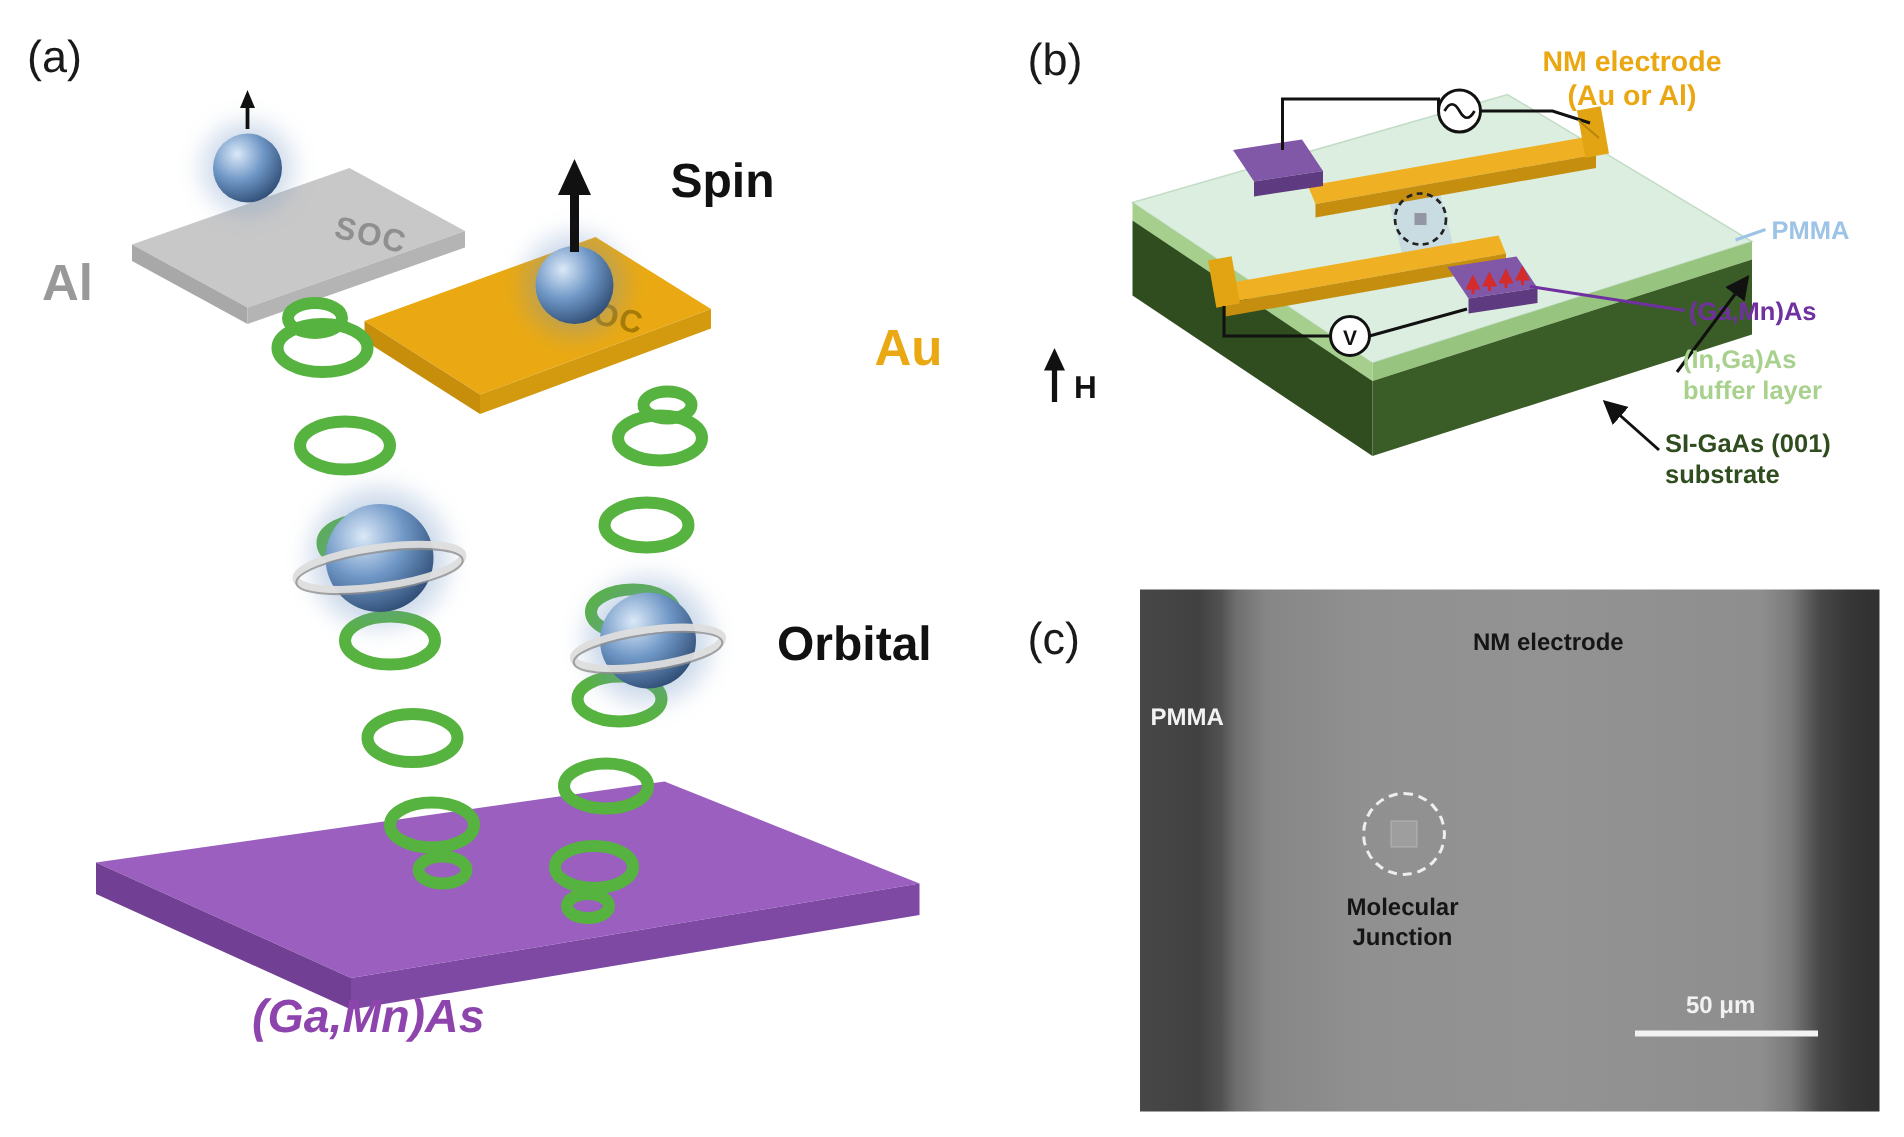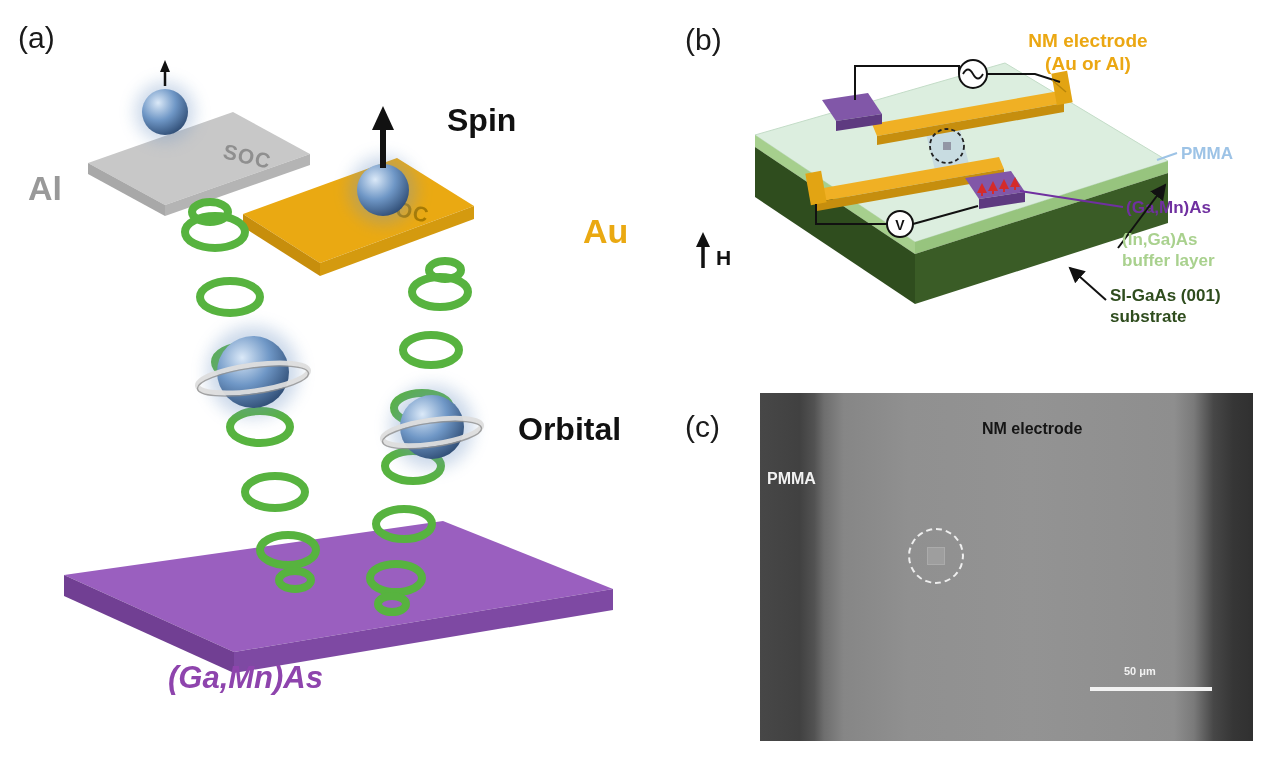--- a/index.html
+++ b/index.html
@@ -14,21 +14,21 @@
                     #868686 17%,#909090 30%,#939393 55%,#8e8e8e 84%,#7a7a7a 88%,
                     #474747 92%,#363636 96%,#303030 100%);}
   .photo-text{position:absolute;font-weight:bold;font-size:16px;line-height:20px;}
   .white-text{color:#f2f2f2;}
   .black-text{color:#151515;}
   #junction-circle{position:absolute;left:148px;top:135px;width:52px;height:52px;
                    border:2px dashed rgba(255,255,255,.85);border-radius:50%;}
   #junction-square{position:absolute;left:50%;top:50%;transform:translate(-50%,-50%);
                    width:16px;height:16px;background:#9e9e9e;border:1px solid #ababab;}
   #scale-bar{position:absolute;left:330px;top:294px;width:122px;height:4px;background:#f2f2f2;}
-  #scale-text{position:absolute;left:364px;top:268px;font-size:11px;}
+  #scale-text{position:absolute;left:364px;top:268px;font-size:16px;}
 </style>
 </head>
 <body>
 
 <div id="figure">
 
   <svg class="abs" style="left:0;top:0" width="660" height="758" viewBox="0 0 660 758">
     <defs>
       <radialGradient id="sphereGrad" cx="0.35" cy="0.3" r="0.85">
         <stop offset="0" stop-color="#dbe9f8"></stop>
@@ -226,18 +226,22 @@
   <div class="abs panel-label" style="left:685px;top:410px">(c)</div>
 
   <div id="photo">
     <div class="photo-text white-text" style="left:7px;top:76px">PMMA</div>
     <div class="photo-text black-text" style="left:222px;top:26px">NM electrode</div>
 
     <div id="junction-circle">
       <div id="junction-square"></div>
     </div>
 
+    <div class="photo-text black-text" style="left:105px;top:203px;width:140px;text-align:center">
+      <span style="display:block">Molecular</span>
+      <span style="display:block">Junction</span>
+    </div>
 
     <div id="scale-bar"></div>
     <div id="scale-text" class="photo-text white-text">50 μm</div>
   </div>
 
 </div>
 
 </body></html>

